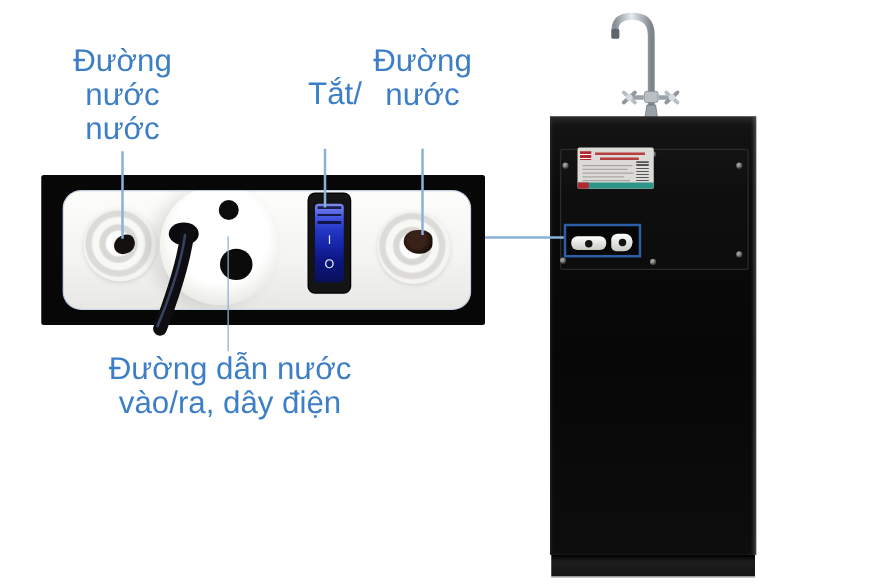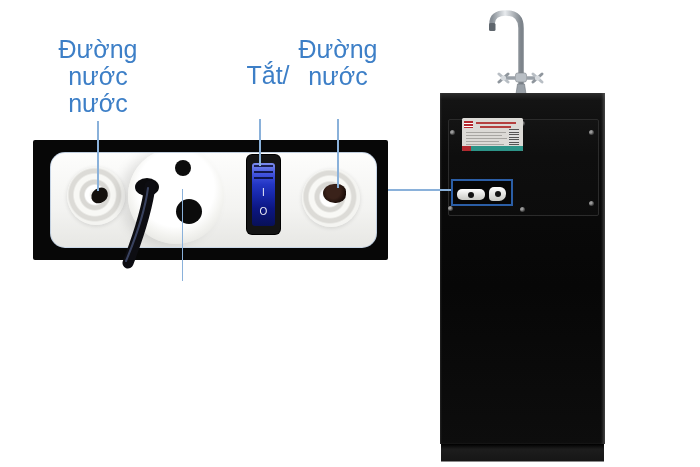--- a/index.html
+++ b/index.html
@@ -143,20 +143,24 @@
     <span>Đường</span>
     <span>nước</span>
     <span>nước</span>
   </div>
   <div class="callout" id="callout-power">
     <span>Tắt/</span>
   </div>
   <div class="callout" id="callout-inlet">
     <span>Đường</span>
     <span>nước</span>
+  </div>
+  <div class="callout" id="callout-pipes">
+    <span>Đường dẫn nước</span>
+    <span>vào/ra, dây điện</span>
   </div>
 
   <div class="vline" id="line-waste"></div>
   <div class="vline" id="line-power"></div>
   <div class="vline" id="line-inlet"></div>
   <div class="vline" id="line-pipes"></div>
   <div class="hline" id="line-closeup"></div>
 
   <div id="inset-frame">
     <div id="inset-panel">

